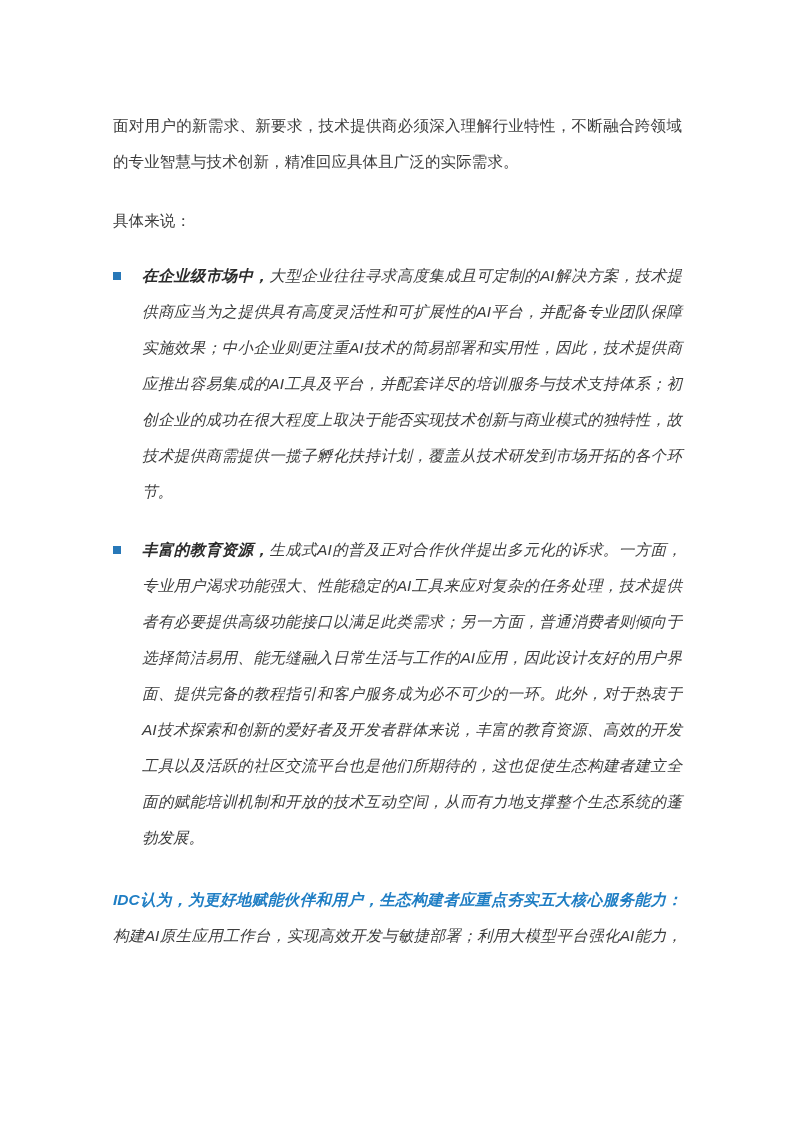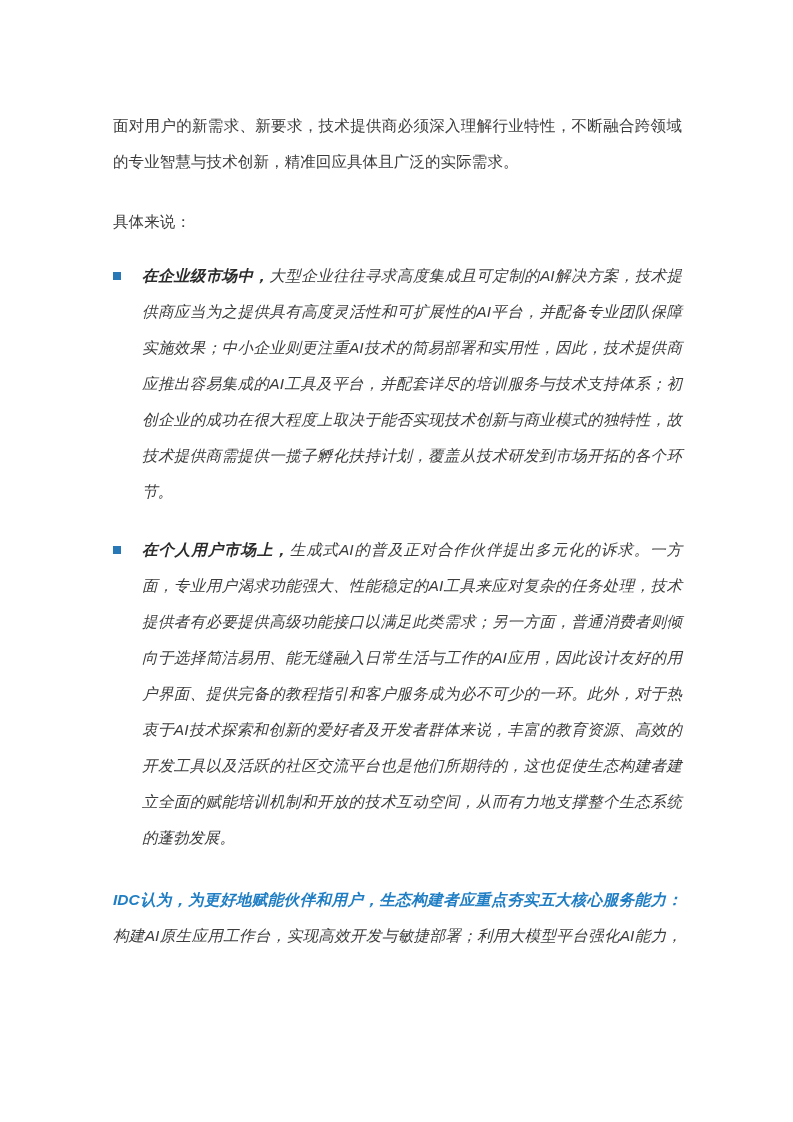--- a/index.html
+++ b/index.html
@@ -30,20 +30,21 @@
     font-size: 15.5px;
     line-height: 36px;
     color: #3c3c3c;
     text-align: justify;
     text-justify: inter-ideograph;
     margin: 0 0 10px 0;
     letter-spacing: 0.1px;
   }
   .para.tight {
     margin-bottom: 0;
+    font-family: Liberation Mono, monospace;
   }
   .para-gap {
     height: 14px;
   }
 
   
   .bullet-list {
     margin: 18px 0 0 0;
     padding: 0;
     list-style: none;
@@ -127,21 +128,21 @@
 
     <ul class="bullet-list">
 
       <li class="bullet-item">
         <span class="bullet-marker"></span>
         <span class="lead">在企业级市场中，</span><span>大型企业往往寻求高度集成且可定制的AI解决方案，技术提供商应当为之提供具有高度灵活性和可扩展性的AI平台，并配备专业团队保障实施效果；中小企业则更注重AI技术的简易部署和实用性，因此，技术提供商应推出容易集成的AI工具及平台，并配套详尽的培训服务与技术支持体系；初创企业的成功在很大程度上取决于能否实现技术创新与商业模式的独特性，故技术提供商需提供一揽子孵化扶持计划，覆盖从技术研发到市场开拓的各个环节。</span>
       </li>
 
       <li class="bullet-item">
         <span class="bullet-marker"></span>
-        <span class="lead">在个人用户市场上，</span><span>生成式AI的普及正对合作伙伴提出多元化的诉求。一方面，专业用户渴求功能强大、性能稳定的AI工具来应对复杂的任务处理，技术提供者有必要提供高级功能接口以满足此类需求；另一方面，普通消费者则倾向于选择简洁易用、能无缝融入日常生活与工作的AI应用，因此设计友好的用户界面、提供完备的教程指引和客户服务成为必不可少的一环。此外，对于热衷于AI技术探索和创新的爱好者及开发者群体来说，丰富的教育资源、高效的开发工具以及活跃的社区交流平台也是他们所期待的，这也促使生态构建者建立全面的赋能培训机制和开放的技术互动空间，从而有力地支撑整个生态系统的蓬勃发展。</span>
+        <span class="lead">丰富的教育资源，</span><span>生成式AI的普及正对合作伙伴提出多元化的诉求。一方面，专业用户渴求功能强大、性能稳定的AI工具来应对复杂的任务处理，技术提供者有必要提供高级功能接口以满足此类需求；另一方面，普通消费者则倾向于选择简洁易用、能无缝融入日常生活与工作的AI应用，因此设计友好的用户界面、提供完备的教程指引和客户服务成为必不可少的一环。此外，对于热衷于AI技术探索和创新的爱好者及开发者群体来说，丰富的教育资源、高效的开发工具以及活跃的社区交流平台也是他们所期待的，这也促使生态构建者建立全面的赋能培训机制和开放的技术互动空间，从而有力地支撑整个生态系统的蓬勃发展。</span>
       </li>
 
     </ul>
 
     <p class="idc-para">
       <span class="idc-lead">IDC认为，为更好地赋能伙伴和用户，生态构建者应重点夯实五大核心服务能力：</span><span>构建AI原生应用工作台，实现高效开发与敏捷部署；利用大模型平台强化AI能力，促进降本增效；实施培训赋能计划，培养具备实战能力的专业人才；建立创新应用孵化机制，激发创新思维并加速落地进程；搭建技术交流平台，汇聚智慧力量共筑未来。</span>
     </p>
 
   </div>
 

